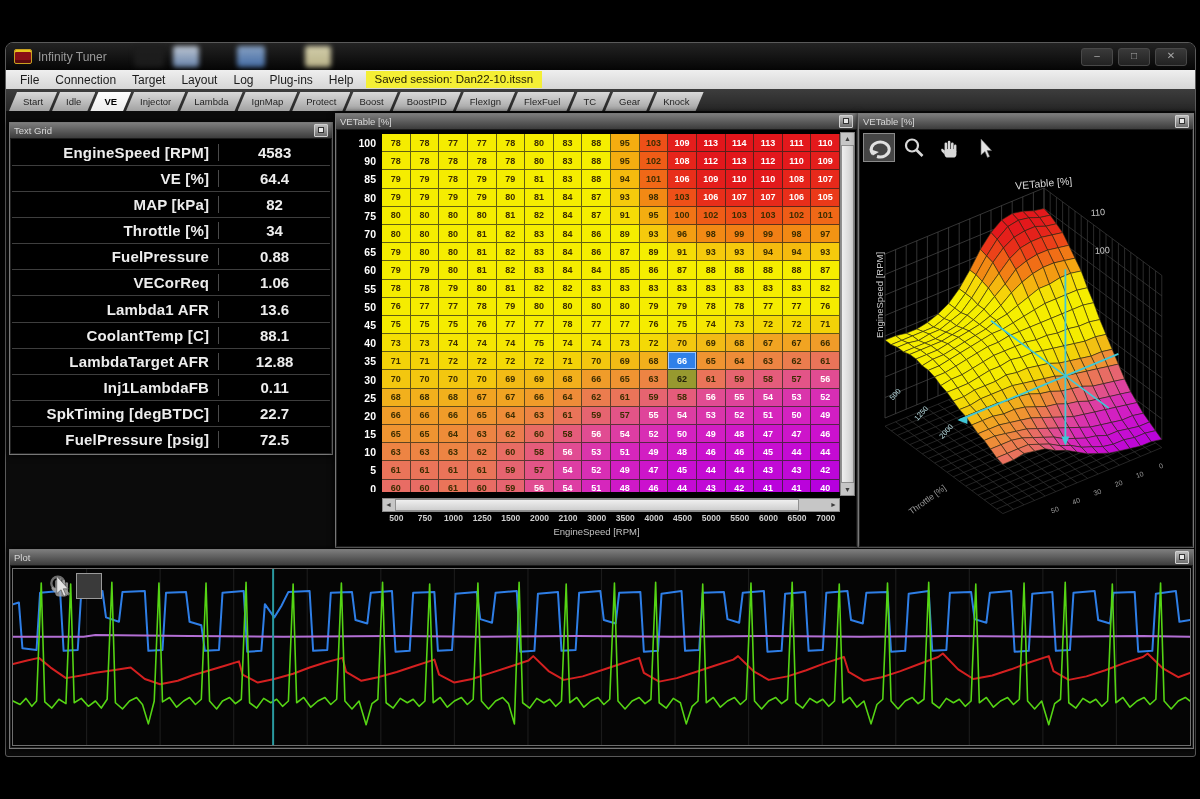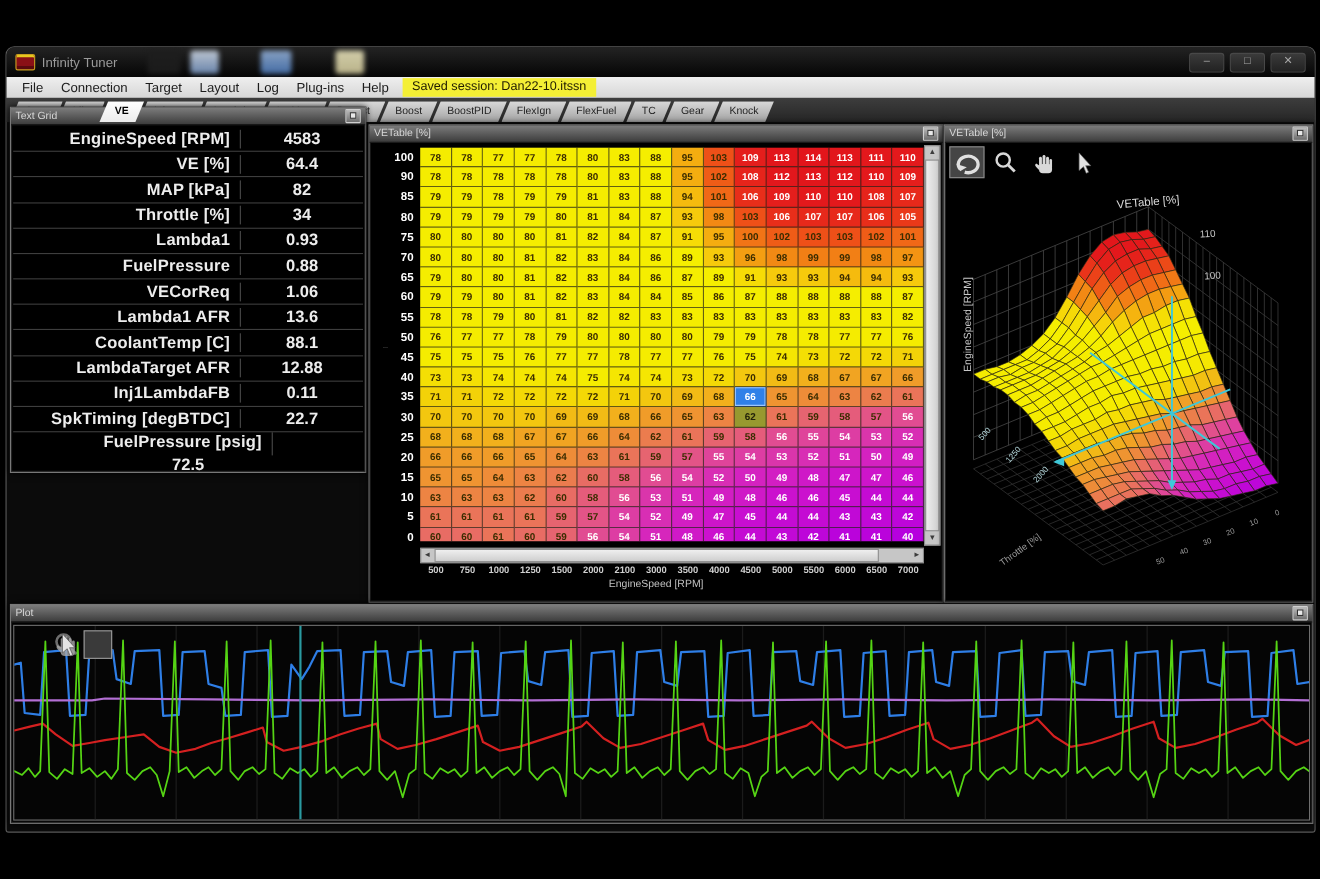--- a/index.html
+++ b/index.html
@@ -34,21 +34,21 @@
   .panel-title{height:15px;background:linear-gradient(#7c7c7c,#3c3c3c);border-bottom:1px solid #1a1a1a;
                display:flex;align-items:center;padding:0 4px;}
   .panel-title span{font-size:9.5px;color:#d8d8d8;}
   .panel-btn{margin-left:auto;width:12px;height:11px;background:linear-gradient(#bdbdbd,#6e6e6e);
              border:1px solid #cfcfcf;border-radius:1px;position:relative;}
   .panel-btn::after{content:"";position:absolute;left:3px;top:2px;width:4px;height:4px;background:#e8e8e8;border:1px solid #333;}
   .panel-body{position:relative;width:100%;height:calc(100% - 16px);overflow:hidden;}
   
   .tg-rows{position:absolute;inset:1px 2px 2px 2px;display:flex;flex-direction:column;}
   .tg-row{flex:1;display:flex;align-items:center;border-bottom:1px solid #3e3e3e;}
-  .tg-row:last-child{border-bottom:none;flex-direction:column;}
+  .tg-row:last-child{border-bottom:none;}
   .tg-label{flex:0 0 62%;text-align:right;padding-right:9px;border-right:1px solid #4a4a4a;
             font-size:15px;font-weight:bold;color:#ededed;letter-spacing:.2px;}
   .tg-value{flex:1;text-align:center;font-size:15px;font-weight:bold;color:#ededed;}
   
   .vt-grid{position:absolute;left:6px;top:4px;right:17px;height:358px;overflow:hidden;
            display:grid;grid-template-columns:40px repeat(16,1fr);grid-auto-rows:18.2px;}
   .vt-rowlabel{color:#fff;font-size:10.5px;font-weight:bold;text-align:right;padding-right:6px;
                display:flex;align-items:center;justify-content:flex-end;background:#000;}
   .vt-cell{font-size:9px;font-weight:bold;display:flex;align-items:center;justify-content:center;
            border-right:1px solid rgba(35,35,25,.7);border-bottom:1px solid rgba(35,35,25,.7);}
@@ -117,21 +117,21 @@
         <div class="tab">Protect</div>
         <div class="tab">Boost</div>
         <div class="tab">BoostPID</div>
         <div class="tab">FlexIgn</div>
         <div class="tab">FlexFuel</div>
         <div class="tab">TC</div>
         <div class="tab">Gear</div>
         <div class="tab">Knock</div>
       </div>
 
-    <div class="panel" style="left:3px;top:54px;width:322px;height:331px;">
+    <div class="panel" style="left:3px;top:79px;width:322px;height:331px;">
       <div class="panel-title">
         <span>Text Grid</span>
         <div class="panel-btn"></div>
       </div>
       <div class="panel-body">
         <div class="tg-rows">
             <div class="tg-row">
               <div class="tg-label">EngineSpeed [RPM]</div>
               <div class="tg-value">4583</div>
             </div>
@@ -139,24 +139,20 @@
               <div class="tg-label">VE [%]</div>
               <div class="tg-value">64.4</div>
             </div>
             <div class="tg-row">
               <div class="tg-label">MAP [kPa]</div>
               <div class="tg-value">82</div>
             </div>
             <div class="tg-row">
               <div class="tg-label">Throttle [%]</div>
               <div class="tg-value">34</div>
-            </div>
-            <div class="tg-row">
-              <div class="tg-label">Lambda1</div>
-              <div class="tg-value">0.93</div>
             </div>
             <div class="tg-row">
               <div class="tg-label">FuelPressure</div>
               <div class="tg-value">0.88</div>
             </div>
             <div class="tg-row">
               <div class="tg-label">VECorReq</div>
               <div class="tg-value">1.06</div>
             </div>
             <div class="tg-row">

